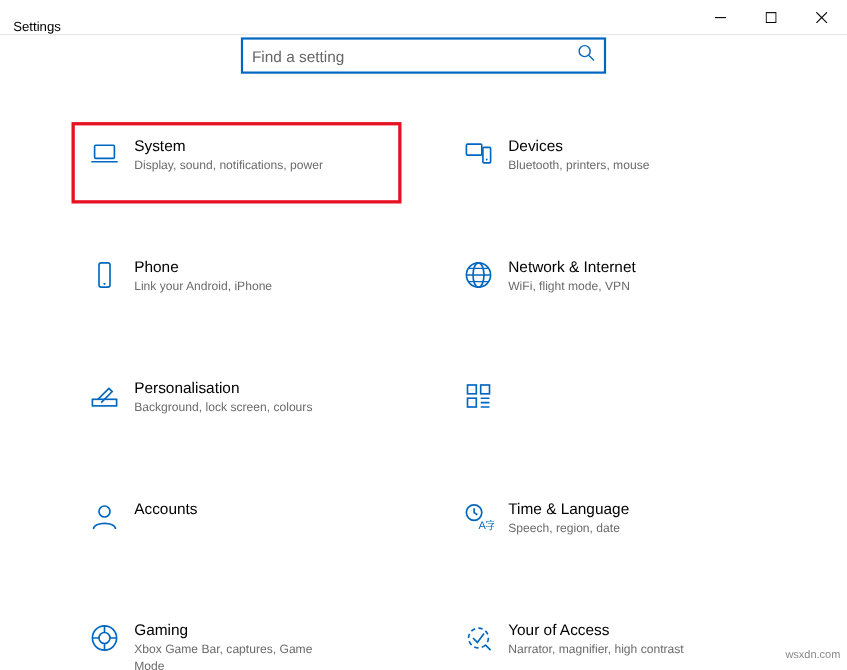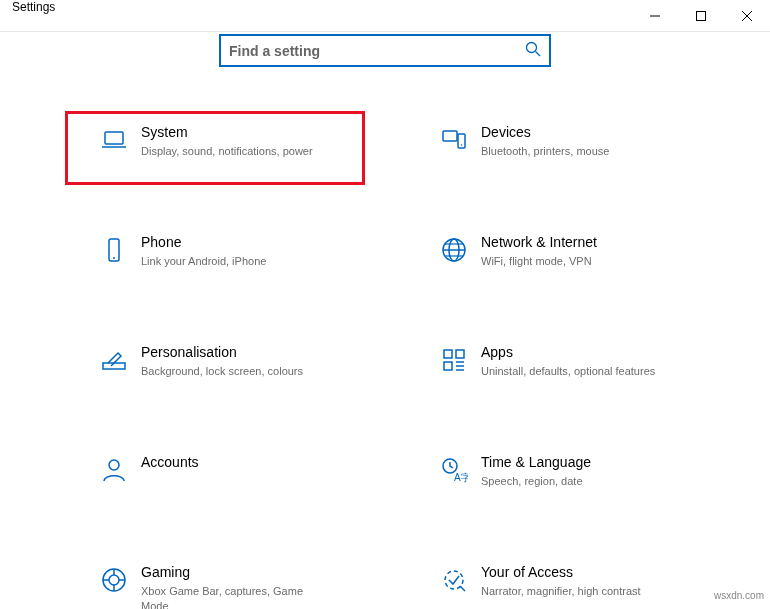--- a/index.html
+++ b/index.html
@@ -1,29 +1,29 @@
 <!DOCTYPE html>
 <html><head>
 <meta charset="utf-8">
 <style>
   * { box-sizing: border-box; margin: 0; padding: 0; }
   body { font-family: "Segoe UI", Arial, sans-serif; background: #fff; color: #000; width: 770px; height: 609px; overflow: hidden; position: relative; }
-  .titlebar { height: 32px; display: flex; align-items: flex-start; justify-content: space-between; border-bottom: 1px solid #e6e6e6; padding-left: 12px; }
+  .titlebar { height: 32px; display: flex; align-items: flex-end; justify-content: space-between; border-bottom: 1px solid #e6e6e6; padding-left: 12px; }
   .titlebar-title { font-size: 12px; color: #000; }
   .titlebar-controls { display: flex; height: 100%; }
   .ctl { width: 46px; display: flex; align-items: center; justify-content: center; }
   .ctl svg { width: 10px; height: 10px; }
   .content { display: flex; flex-direction: column; align-items: center; }
   .searchwrap { margin-top: 2px; }
   .search { width: 332px; height: 33px; border: 2px solid #0067c0; display: flex; align-items: center; padding: 0 8px; }
-  .search input { flex: 1; border: none; outline: none; font-size: 14px; color: #1d4ed8; background: transparent; font-weight: bold; }
+  .search input { flex: 1; border: none; outline: none; font-size: 14px; color: #1d4ed8; background: transparent; }
   .search input::placeholder { color: #666; }
   .search-icon svg { width: 16px; height: 16px; }
   .grid { width: 640px; margin-top: 44px; display: grid; grid-template-columns: 1fr 1fr; column-gap: 40px; row-gap: 36px; }
-  .card { display: flex; align-items: flex-start; padding: 10px 12px 12px 27px; min-height: 74px; cursor: pointer; border: 3px solid transparent; }
+  .card { display: flex; align-items: flex-start; padding: 10px 12px 12px 8px; min-height: 74px; cursor: pointer; border: 3px solid transparent; }
   .card.highlight { border: 3px solid #e81123; }
   .card-icon { width: 38px; flex-shrink: 0; color: #0067c0; display:flex; justify-content:center; padding-top:2px;}
   .card-icon svg { width: 28px; height: 28px; }
   .card-text { flex: 1; padding-left: 8px; }
   .card-title { font-size: 14px; color: #000; margin-bottom: 4px; }
   .card-desc { font-size: 11px; color: #6b6b6b; line-height: 1.35; max-width: 180px;}
   .watermark { position: absolute; right: 6px; bottom: 8px; font-size: 10px; color: #888;}
 </style>
 </head>
 <body>
@@ -174,24 +174,20 @@
           <div class="card-title">Personalisation</div>
           <div class="card-desc">Background, lock screen, colours</div>
         </div>
       </div>
       <div class="card">
         <div class="card-icon">
           <svg viewBox="0 0 28 28">
             <use href="#i-apps"></use>
           </svg>
         </div>
-        <div class="card-text">
-          <div class="card-title">Apps</div>
-          <div class="card-desc">Uninstall, defaults, optional features</div>
-        </div>
       </div>
       <div class="card">
         <div class="card-icon">
           <svg viewBox="0 0 28 28">
             <use href="#i-person"></use>
           </svg>
         </div>
         <div class="card-text">
           <div class="card-title">Accounts</div>
         </div>

